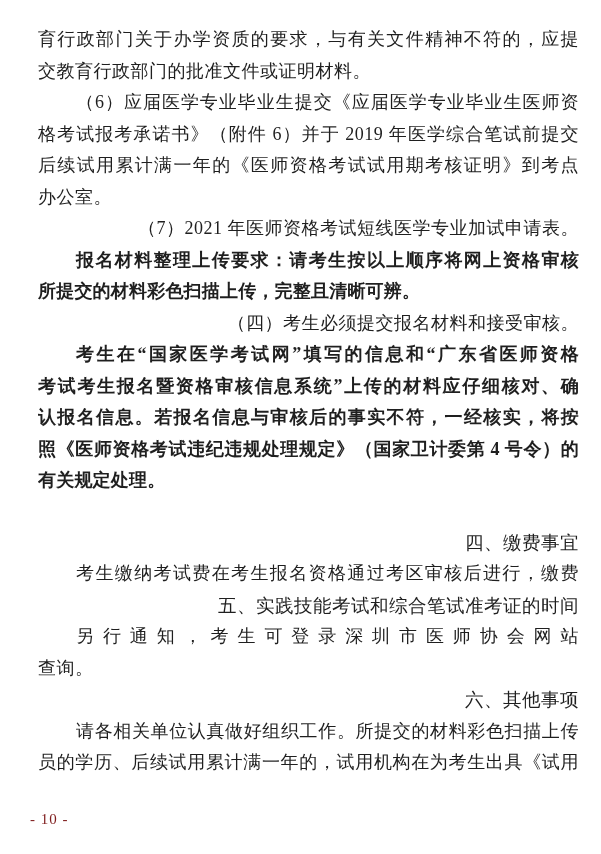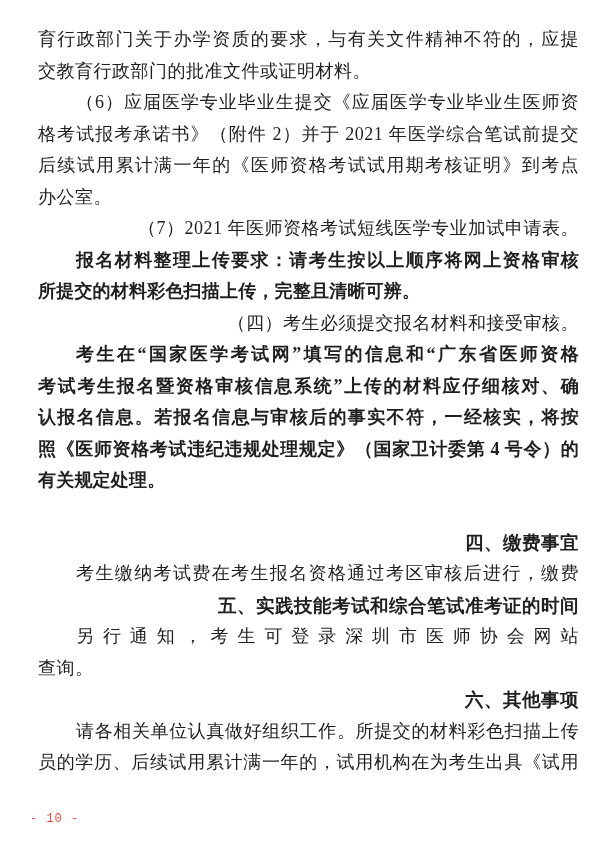--- a/index.html
+++ b/index.html
@@ -30,55 +30,55 @@
   }
   .line.regular {
     font-weight: 400;
   }
   .line.bold {
     font-weight: 700;
     letter-spacing: 0.2px;
   }
   .line.heading {
     font-family: "Liberation Sans", "DejaVu Sans", sans-serif;
-    font-weight: 700;
+    font-weight: 400;
     font-size: 18.5px;
     letter-spacing: 0.5px;
   }
   .line.indent {
     padding-left: 38px;
     text-align: right;
   }
   .line.fill {
     text-align: justify;
     text-align-last: justify;
   }
   .line.gap {
     margin-top: 30px;
   }
   .page-number {
     position: absolute;
     left: 30px;
     top: 808px;
-    font-size: 12px;
+    font-size: 15px;
     line-height: 22px;
-    color: #ef4444;
-    font-family: Liberation Mono, monospace;
+    color: #7f1d1d;
+    font-family: Liberation Serif, serif;
     letter-spacing: 1px;
   }
 </style>
 </head>
 <body>
 
 <div class="page">
   <div class="lines">
       <div class="line regular fill">育行政部门关于办学资质的要求，与有关文件精神不符的，应提</div>
       <div class="line regular">交教育行政部门的批准文件或证明材料。</div>
       <div class="line regular indent fill">（6）应届医学专业毕业生提交《应届医学专业毕业生医师资</div>
-      <div class="line regular fill">格考试报考承诺书》（附件 2）并于 2021 年医学综合笔试前提交</div>
+      <div class="line regular fill">格考试报考承诺书》（附件 6）并于 2019 年医学综合笔试前提交</div>
       <div class="line regular fill">后续试用累计满一年的《医师资格考试试用期考核证明》到考点</div>
       <div class="line regular">办公室。</div>
       <div class="line regular indent">（7）2021 年医师资格考试短线医学专业加试申请表。</div>
       <div class="line bold indent fill">报名材料整理上传要求：请考生按以上顺序将网上资格审核</div>
       <div class="line bold">所提交的材料彩色扫描上传，完整且清晰可辨。</div>
       <div class="line regular indent">（四）考生必须提交报名材料和接受审核。</div>
       <div class="line bold indent fill">考生在“国家医学考试网”填写的信息和“广东省医师资格</div>
       <div class="line bold fill">考试考生报名暨资格审核信息系统”上传的材料应仔细核对、确</div>
       <div class="line bold fill">认报名信息。若报名信息与审核后的事实不符，一经核实，将按</div>
       <div class="line bold fill">照《医师资格考试违纪违规处理规定》（国家卫计委第 4 号令）的</div>

